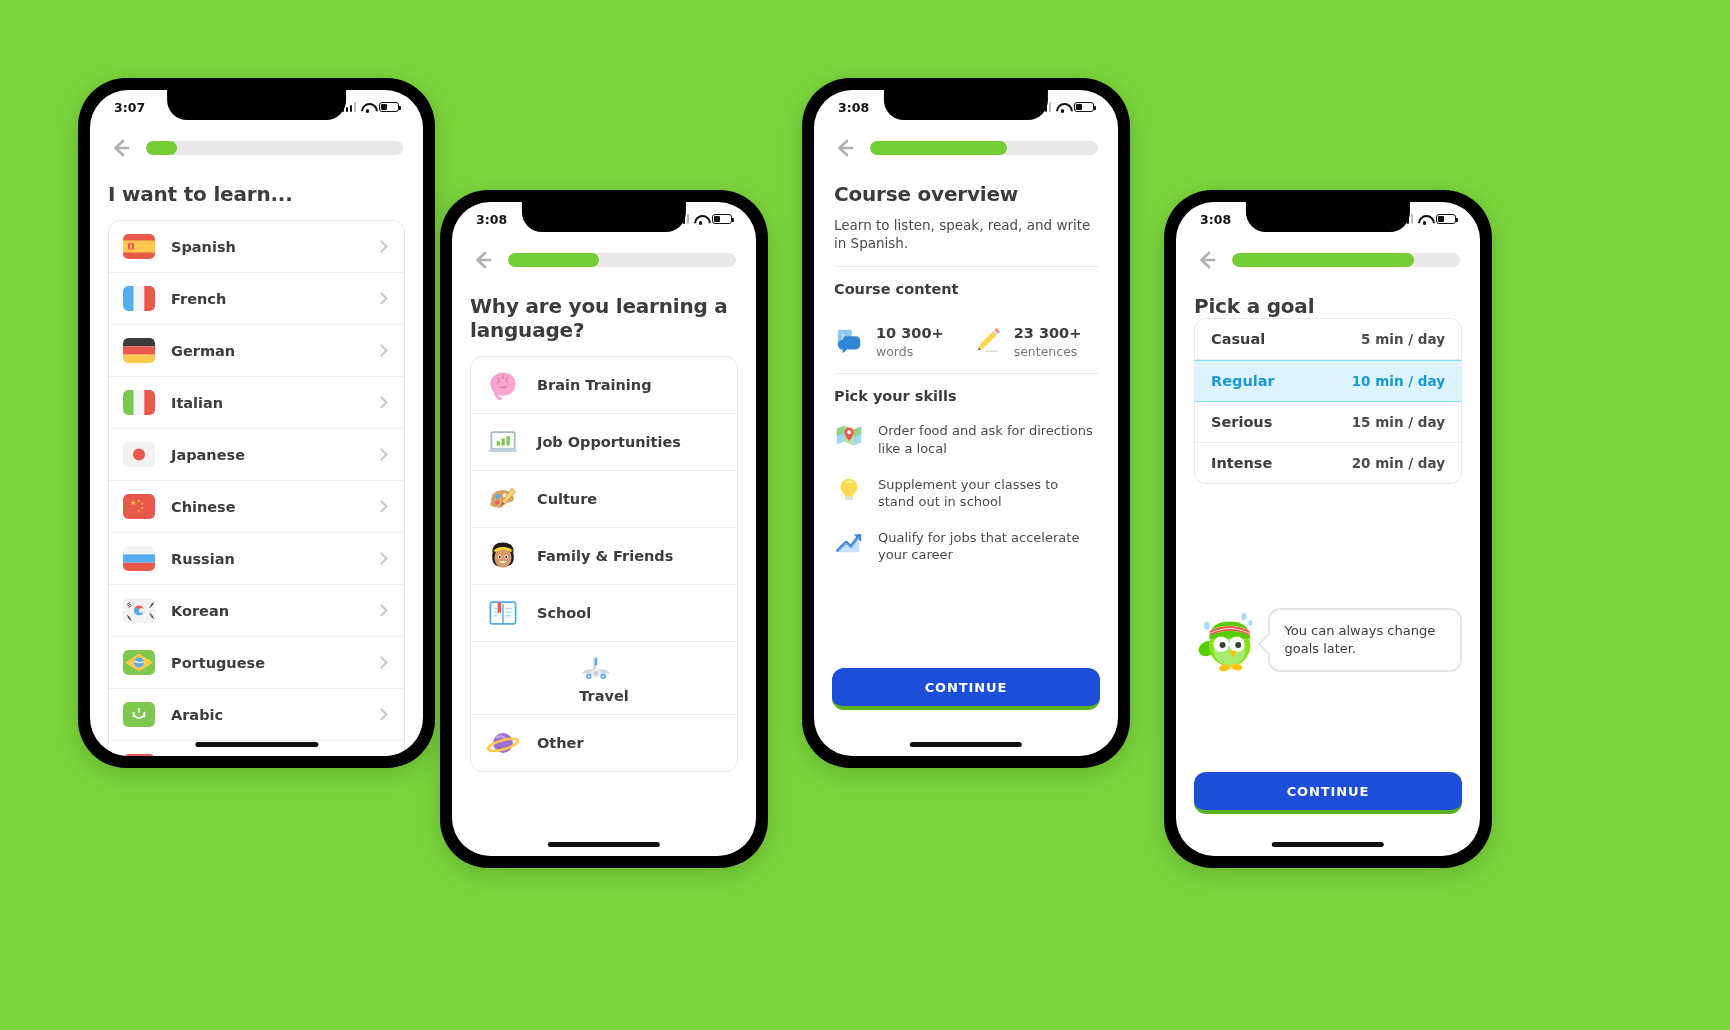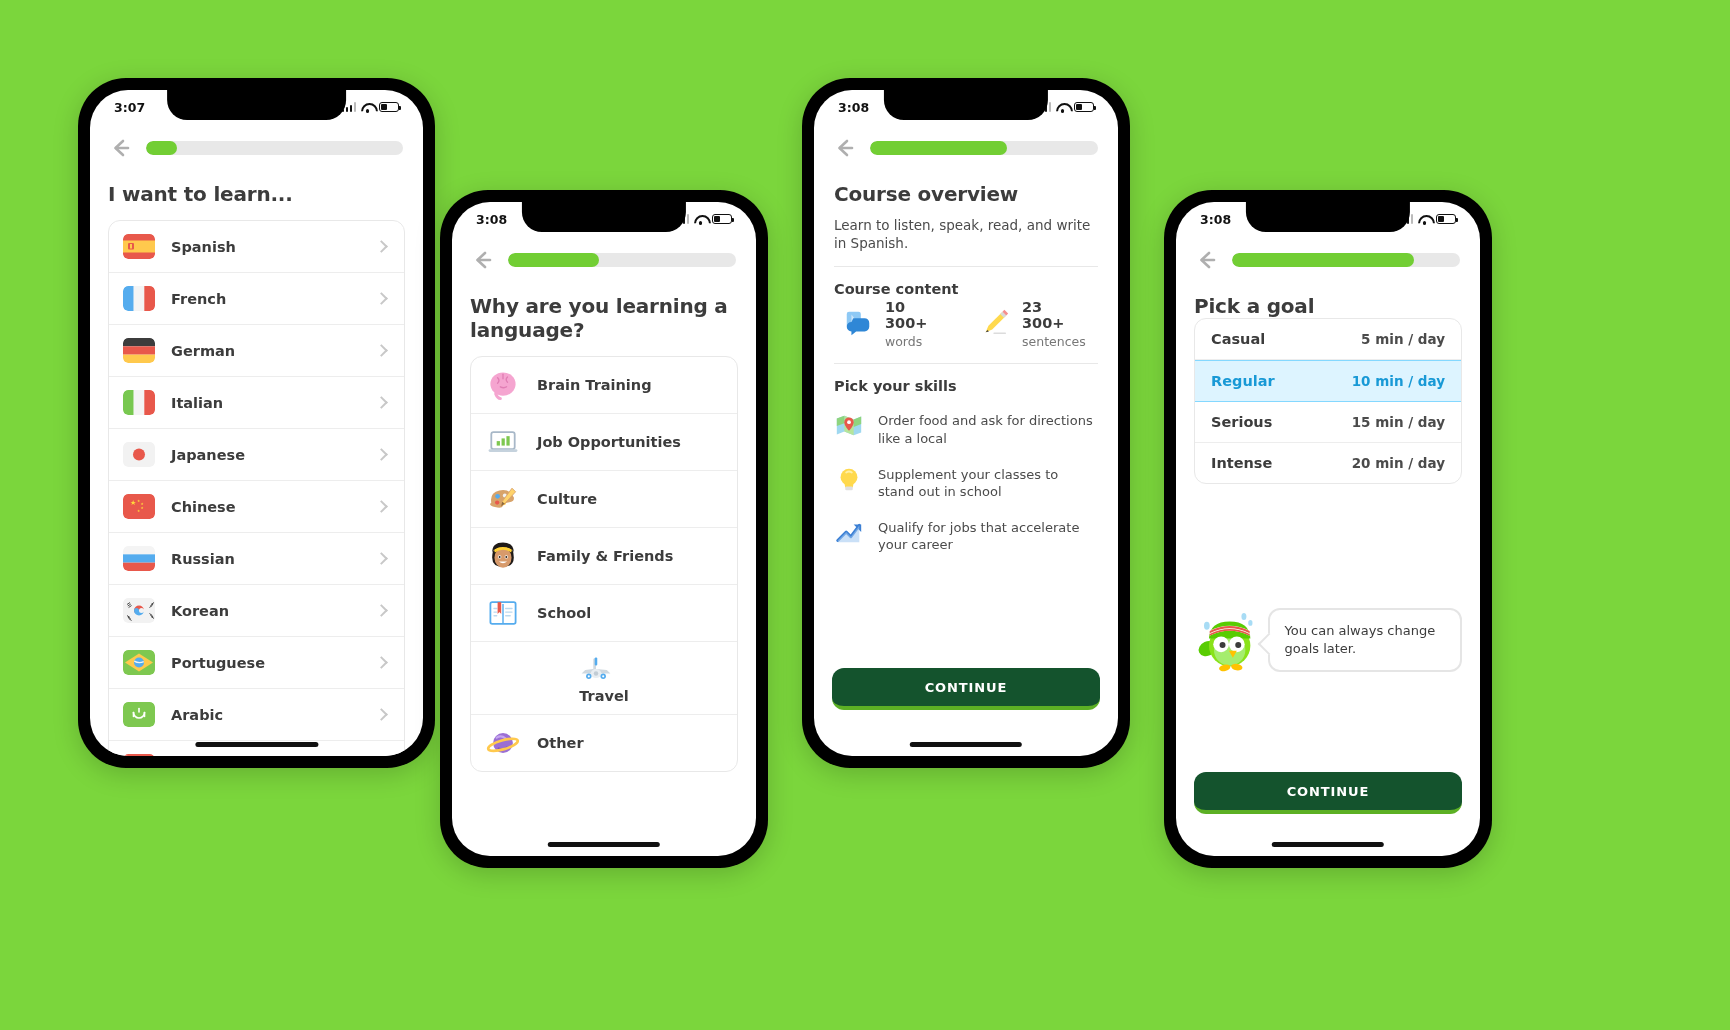--- a/index.html
+++ b/index.html
@@ -98,30 +98,30 @@
   .chev { width: 9px; height: 9px; border-right: 2.2px solid #C8C8C8; border-top: 2.2px solid #C8C8C8; transform: rotate(45deg); margin-right: 4px; }
 
   
   .flag { width: 32px; height: 25px; border-radius: 5px; margin-right: 16px; flex: 0 0 auto; overflow: hidden; position: relative; }
   .emo { width: 36px; height: 36px; margin-right: 16px; flex: 0 0 auto; display:flex; align-items:center; justify-content:center; font-size: 29px; line-height: 1; }
 
   
   .cta {
     margin: 0 18px;
     height: 42px; border-radius: 12px;
-    background: #14532d; border-bottom: 4px solid #5CB024;
+    background: #1d4ed8; border-bottom: 4px solid #5CB024;
     color: #fff; font-weight: 800; font-size: 13px; letter-spacing: 0.9px;
     display: flex; align-items: center; justify-content: center;
     cursor: pointer;
   }
 
   
   .hr { height: 1px; background: #E8E8E8; margin: 14px 20px; }
   .sect-title { font-size: 14.5px; font-weight: 800; color: #3C3C3C; }
-  .stats { display: flex; gap: 28px; padding: 0 29px; margin-top: 2px; }
+  .stats { display: flex; gap: 28px; padding: 0 20px; margin-top: 28px; }
   .stat { display: flex; align-items: center; gap: 12px; }
   .stat .emo2 { font-size: 26px; line-height: 1; }
   .stat .num { font-size: 14.5px; font-weight: 800; color: #3C3C3C; }
   .stat .unit { font-size: 12.5px; color: #777; margin-top: 3px; }
   .skill { display: flex; gap: 14px; padding: 0 20px; margin-top: 16px; align-items: flex-start; }
   .skill .emo2 { font-size: 24px; line-height: 1.05; flex: 0 0 auto; }
   .skill .txt { font-size: 13px; color: #4B4B4B; line-height: 1.35; padding-top: 2px; }
 
   
   .goal-row {

